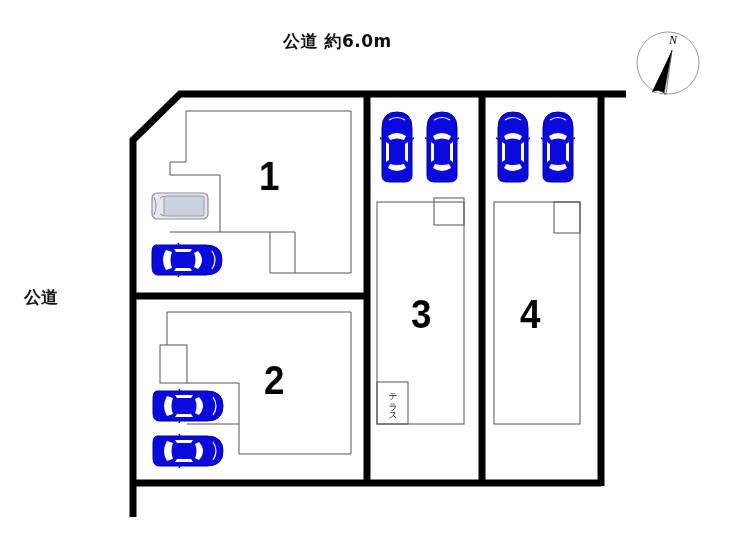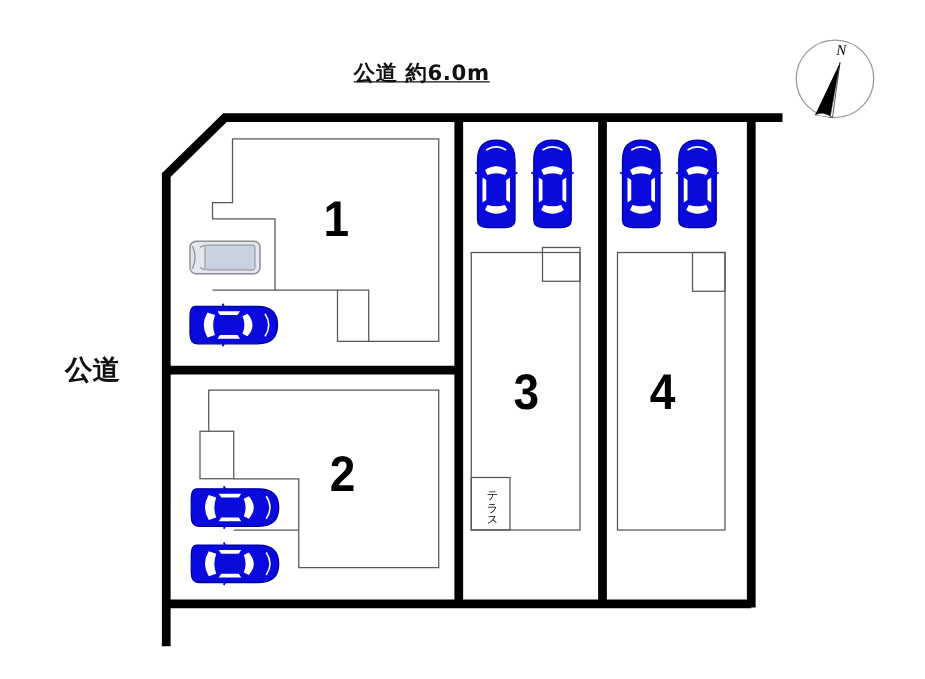--- a/index.html
+++ b/index.html
@@ -1,20 +1,20 @@
 <!DOCTYPE html>
 <html><head>
 <meta charset="utf-8">
 <style>
   html, body { margin: 0; padding: 0; background: #ffffff; }
   body { width: 740px; height: 543px; position: relative; overflow: hidden; font-family: "Liberation Sans", "DejaVu Sans", sans-serif; }
   #plan { position: absolute; left: 0; top: 0; }
   .road-label { position: absolute; font-weight: bold; color: #111; font-family: "DejaVu Sans", "Liberation Sans", sans-serif; }
-  #road-top { left: 283px; top: 47px; font-size: 17px; letter-spacing: 0.5px; text-decoration: underline; }
-  #road-left { left: 24px; top: 286px; font-size: 22px; line-height: 22px; text-align: center; width: 100px; }
+  #road-top { left: 283px; top: 30px; font-size: 17px; letter-spacing: 0.5px; }
+  #road-left { left: 24px; top: 286px; font-size: 17px; line-height: 22px; width: 100px; }
   .lot-num { position: absolute; font-family: "Liberation Sans", sans-serif; font-weight: bold; font-size: 40px; color: #000; transform: scaleX(0.92); }
   .terrace { position: absolute; left: 383px; top: 386px; width: 16px; font-size: 9px; writing-mode: vertical-rl; color: #000; font-family: "DejaVu Sans", sans-serif; }
   .compass-n { position: absolute; left: 669px; top: 33px; font-family: "Liberation Serif", serif; font-style: italic; font-size: 12px; color: #000; }
 </style>
 </head>
 <body>
 
 <svg id="plan" width="740" height="543" viewBox="0 0 740 543" xmlns="http://www.w3.org/2000/svg">
   <defs>
 

